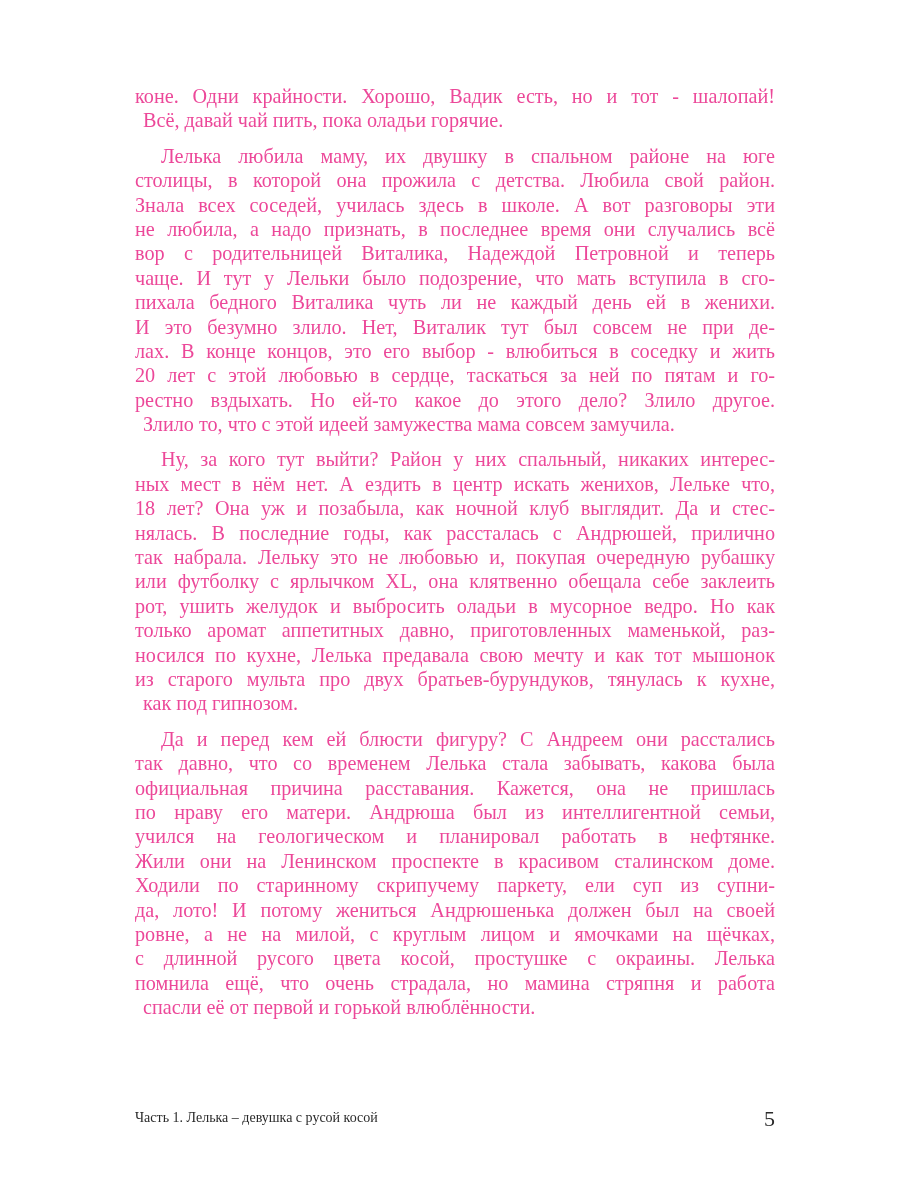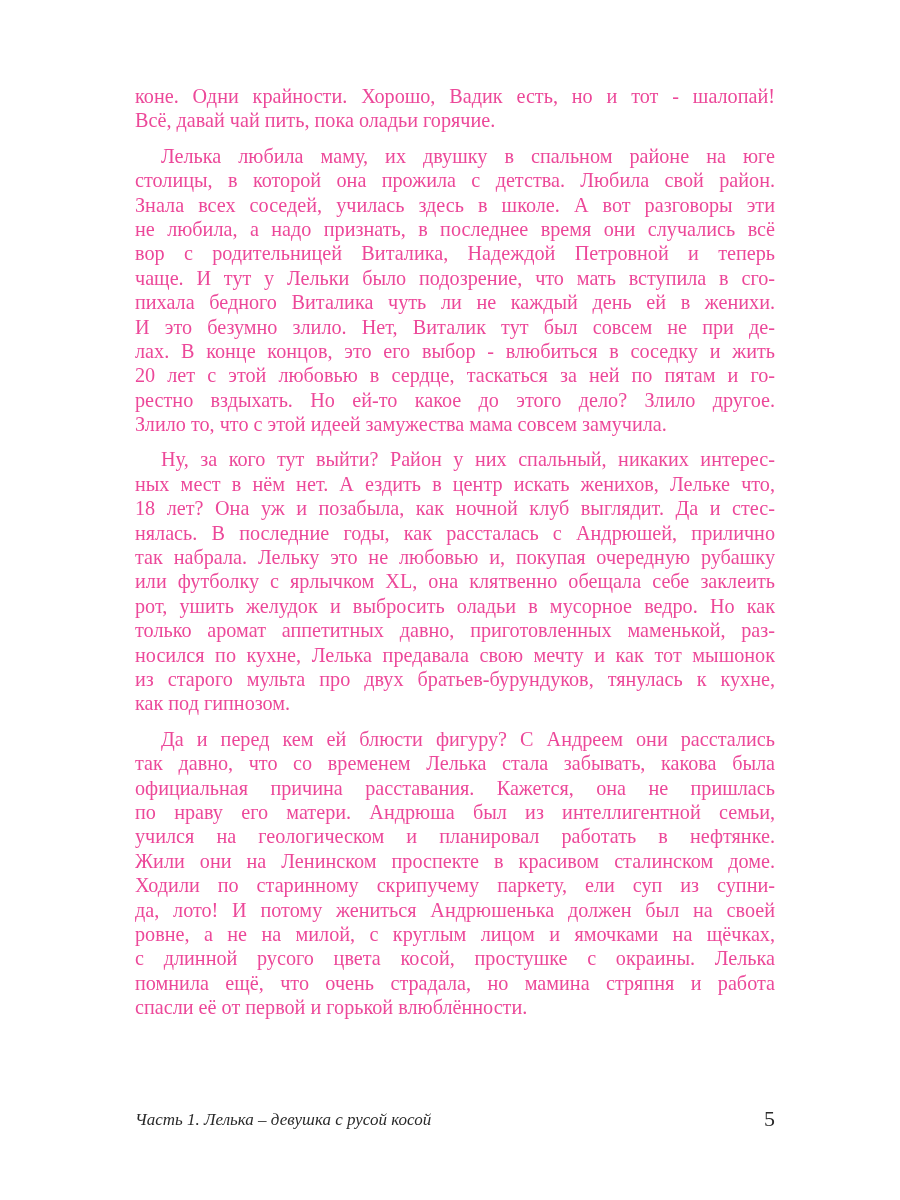--- a/index.html
+++ b/index.html
@@ -4,27 +4,27 @@
 <style>
   html, body { margin: 0; padding: 0; background: #ffffff; }
   body { width: 900px; height: 1200px; position: relative; overflow: hidden; }
   .page {
     position: absolute; left: 135px; top: 84px; width: 640px;
     font-family: "Liberation Serif", "DejaVu Serif", serif;
     font-size: 20.2px; line-height: 24.4px; color: #ec4899;
   }
   .para { margin: 0 0 11px 0; text-align: justify; }
   .line { display: block; text-align: justify; text-align-last: justify; white-space: nowrap; height: 24.4px; }
-  .line.last { text-align-last: left; }
+  .line.last { text-align-last: left; margin-left: 8px; }
   .line.indent { padding-left: 26px; }
   .footer {
     position: absolute; left: 135px; top: 1108px; width: 640px; height: 30px;
     font-family: "Liberation Serif", "DejaVu Serif", serif; color: #2a2a2a;
   }
-  .running-head { position: absolute; left: 0; top: 2px; font-style: italic; font-size: 17px; }
+  .running-head { position: absolute; left: 0; top: 2px; font-size: 14px; }
   .page-number { position: absolute; right: 0; top: -2px; font-size: 22px; }
 </style>
 </head>
 <body>
 
 <div class="page">
   <div class="para">
     <span class="line">коне. Одни крайности. Хорошо, Вадик есть, но и тот - шалопай!</span>
     <span class="line last">Всё, давай чай пить, пока оладьи горячие.</span>
   </div>

